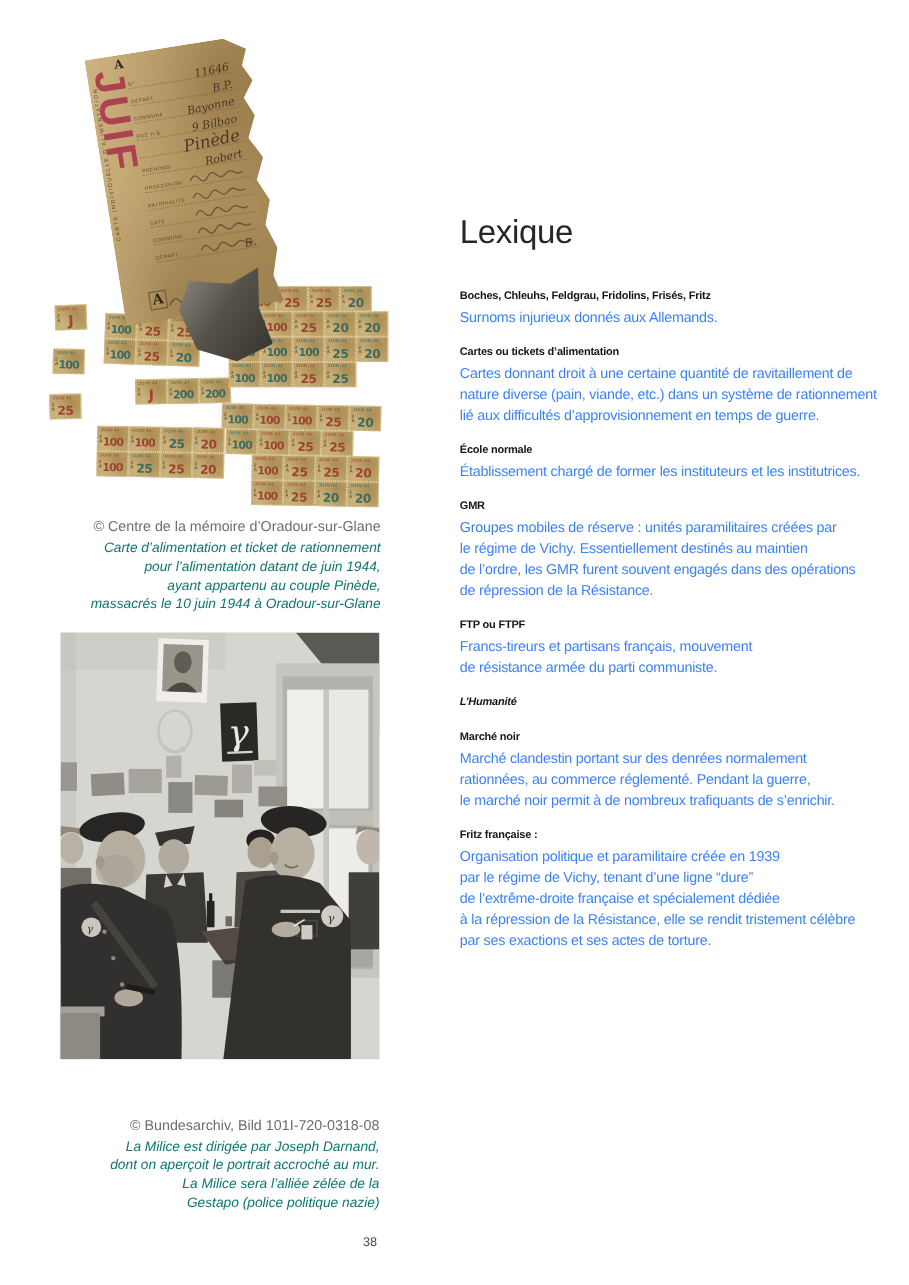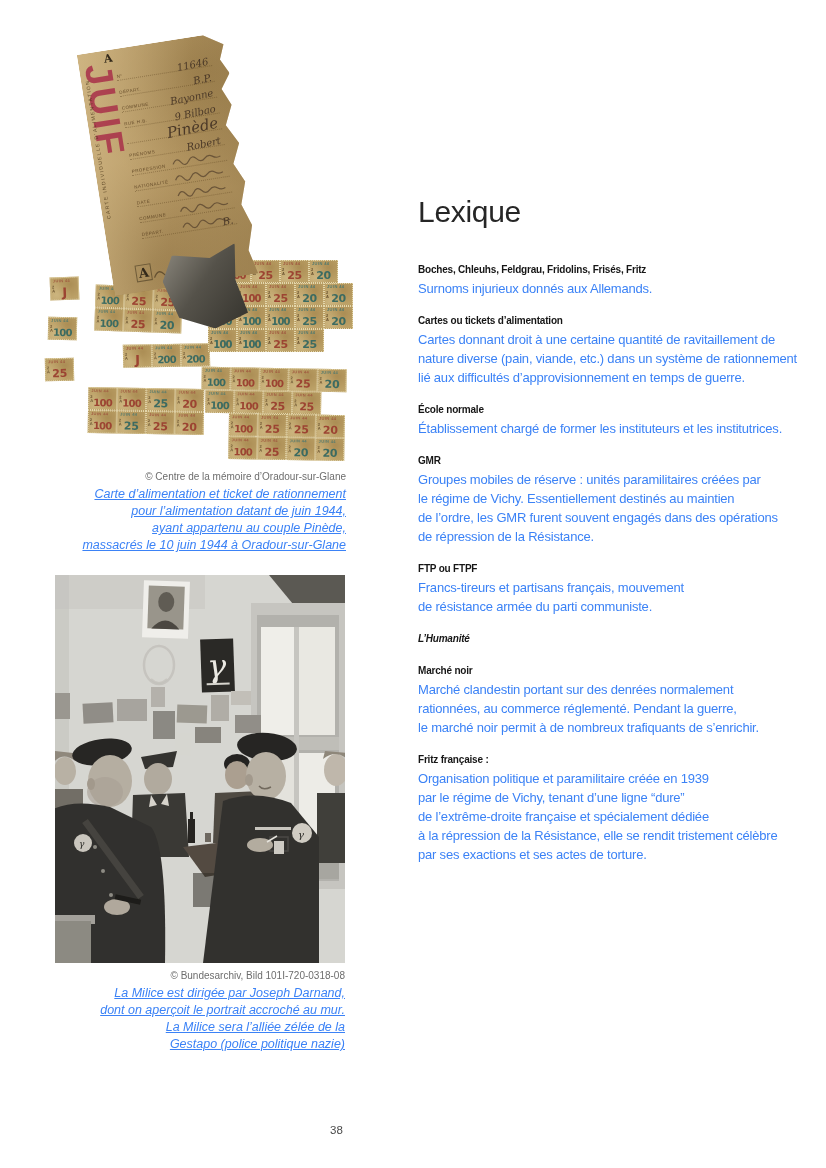--- a/index.html
+++ b/index.html
@@ -9,24 +9,24 @@
   
   .right-col{position:absolute;left:377px;top:194px;width:440px;margin-left:41px;}
   .right-col h1{font-size:30px;font-weight:400;line-height:36px;margin:0 0 30px 0;color:#262626;letter-spacing:-0.3px;}
   .entry{margin:0 0 13px 0;}
   .entry h3{font-size:10px;line-height:19px;margin:0;color:#161616;letter-spacing:-0.2px;white-space:pre;}
   .entry h3.it{font-style:italic;}
   .entry p{font-size:13px;line-height:19px;margin:0;color:#3b82f6;letter-spacing:-0.2px;white-space:pre;}
 
   
   .caption{position:absolute;text-align:right;}
-  .caption .credit{display:block;font-size:10px;color:#6d6d6d;margin-bottom:4px;letter-spacing:0;}
-  .caption .capt{font-style:italic;font-size:12.5px;line-height:17px;color:#3b82f6;white-space:pre-line;text-decoration:underline;}
+  .caption .credit{display:block;font-size:13px;color:#6d6d6d;margin-bottom:4px;letter-spacing:0;}
+  .caption .capt{font-style:italic;font-size:12.5px;line-height:17px;color:#0f766e;white-space:pre-line;}
   #caption-card{top:471px;left:59px;width:287px;}
-  #caption-milice{top:970px;left:55px;width:290px;}
+  #caption-milice{top:1015px;left:55px;width:290px;}
 
   
   .page-num{position:absolute;left:330px;top:1124px;font-size:11.5px;color:#4a4a4a;}
 
   
   .collage{position:absolute;left:45px;top:38px;width:330px;height:436px;}
   .tgroup{position:absolute;}
   .trow{display:flex;}
   .ticket{position:relative;width:29px;height:23px;box-sizing:border-box;flex:0 0 29px;
           background:#bca167;

